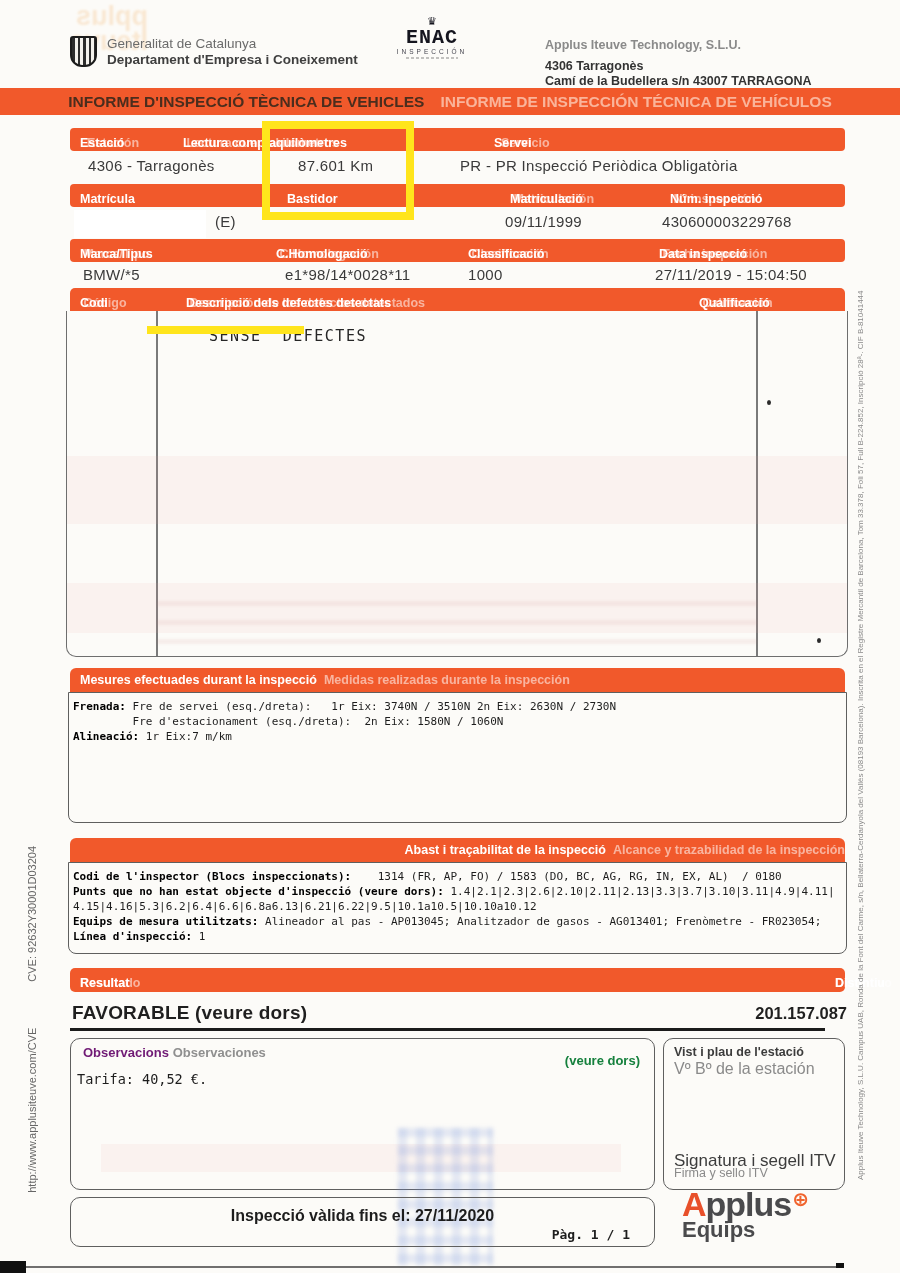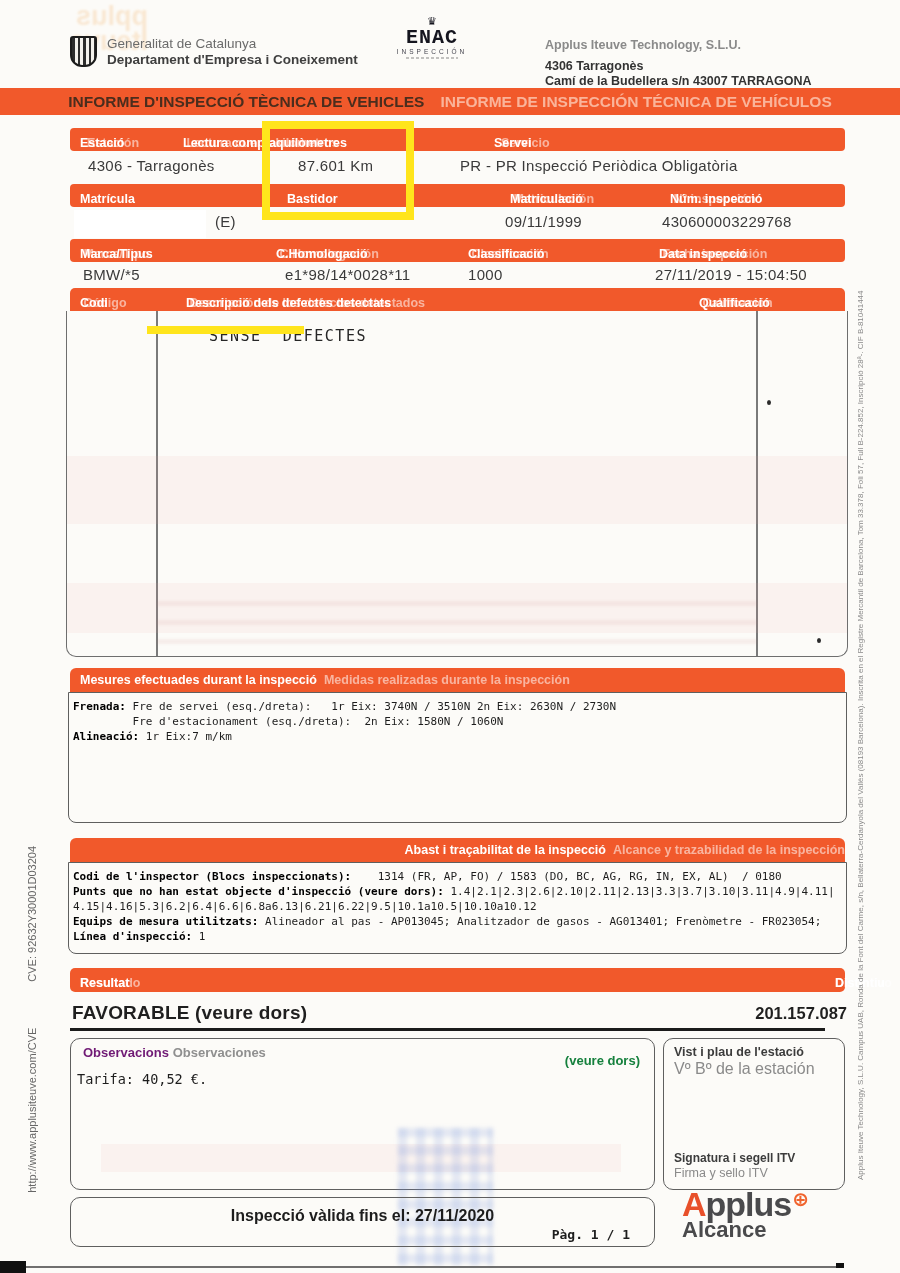--- a/index.html
+++ b/index.html
@@ -88,21 +88,21 @@
   .obs-box{left:70px;top:1038px;width:585px;height:152px;}
   .obs-head{position:absolute;left:12px;top:6px;font-size:13px;}
   .obs-head .h-ca{color:#701a75;font-weight:bold;}
   .obs-head .h-es{color:#8f8f8f;font-weight:bold;}
   .veure{position:absolute;right:14px;top:14px;font-size:13px;font-weight:bold;color:#15803d;}
   .tarifa{position:absolute;left:6px;top:32px;font-family:var(--mono);font-size:13.5px;color:#1d1d1d;}
 
   .vist-box{left:663px;top:1038px;width:182px;height:152px;}
   .vist-l1{position:absolute;left:10px;top:6px;font-size:12.5px;color:#3c3c3c;font-weight:bold;}
   .vist-l2{position:absolute;left:10px;top:21px;font-size:16px;color:#8a8a8a;}
-  .sign-l1{position:absolute;left:10px;top:112px;font-size:12px;color:#3c3c3c;font-weight:bold;}
+  .sign-l1{position:absolute;left:10px;top:112px;font-size:17px;color:#3c3c3c;font-weight:normal;}
   .sign-l2{position:absolute;left:10px;top:127px;font-size:12.5px;color:#8a8a8a;}
 
   .valid-box{left:70px;top:1197px;width:585px;height:50px;}
   .valid-text{position:absolute;left:0;right:0;top:9px;text-align:center;font-size:16px;font-weight:bold;color:#1d1d1d;}
   .page-num{position:absolute;right:24px;top:29px;font-family:var(--mono);font-size:13px;font-weight:bold;color:#1d1d1d;}
 
   .applus-logo{position:absolute;left:682px;top:1184px;line-height:30px;}
   .applus-main{font-size:34px;font-weight:bold;color:#4a4a4c;letter-spacing:-1px;}
   .applus-a{color:#e8502a;}
   .applus-plus{font-size:20px;color:#f0642e;vertical-align:10px;font-weight:bold;margin-left:1px;}
@@ -270,21 +270,21 @@
 
   <div class="ghost qr-ghost" style="left:398px;top:1128px;width:95px;height:138px"></div>
 
   <div class="rbox valid-box">
     <div class="valid-text">Inspecció vàlida fins el: 27/11/2020</div>
     <div class="page-num">Pàg. 1 / 1</div>
   </div>
 
   <div class="applus-logo">
     <div class="applus-main"><span class="applus-a">A</span><span>pplus</span><span class="applus-plus">⊕</span></div>
-    <div class="applus-sub">Alcance</div>
+    <div class="applus-sub">Equips</div>
   </div>
 
   <div class="vert-left">
     <span>http://www.applusiteuve.com/CVE</span><span class="gap"></span><span>CVE: 92632Y30001D03204</span>
   </div>
   <div class="vert-right">Applus Iteuve Technology, S.L.U. Campus UAB, Ronda de la Font del Carme, s/n, Bellaterra-Cerdanyola del Vallès (08193 Barcelona). Inscrita en el Registre Mercantil de Barcelona, Tom 33.378, Foli 57, Full B-224.852, Inscripció 28ª-. CIF B-81041444</div>
 
   <div class="corner-mark"></div>
   <div class="bottom-line"></div>
   <div class="bottom-tick"></div>

